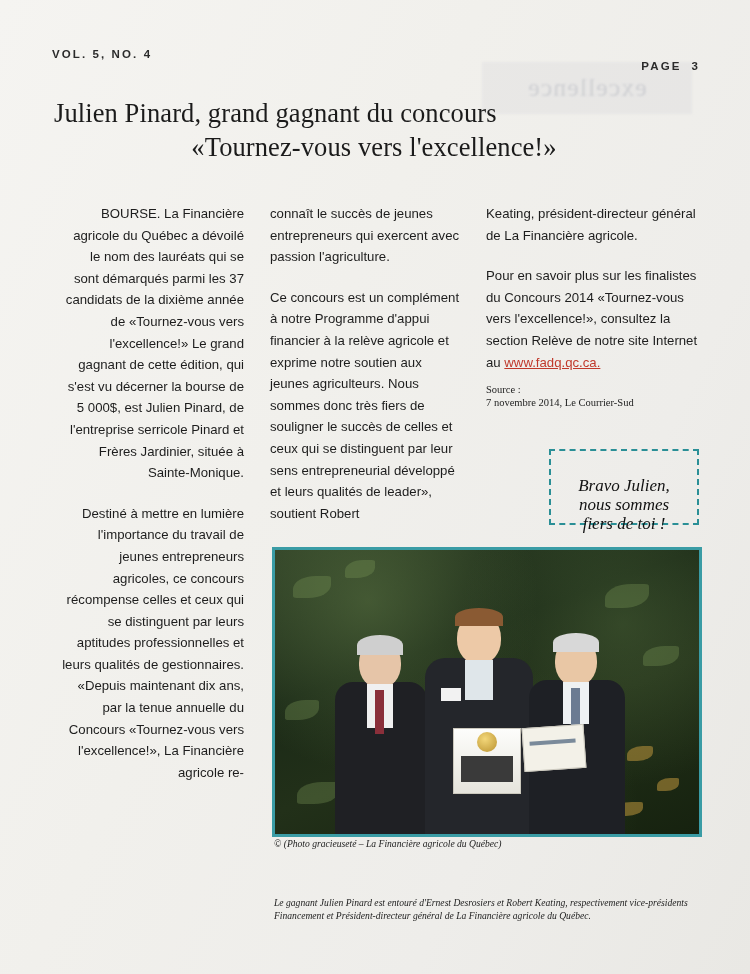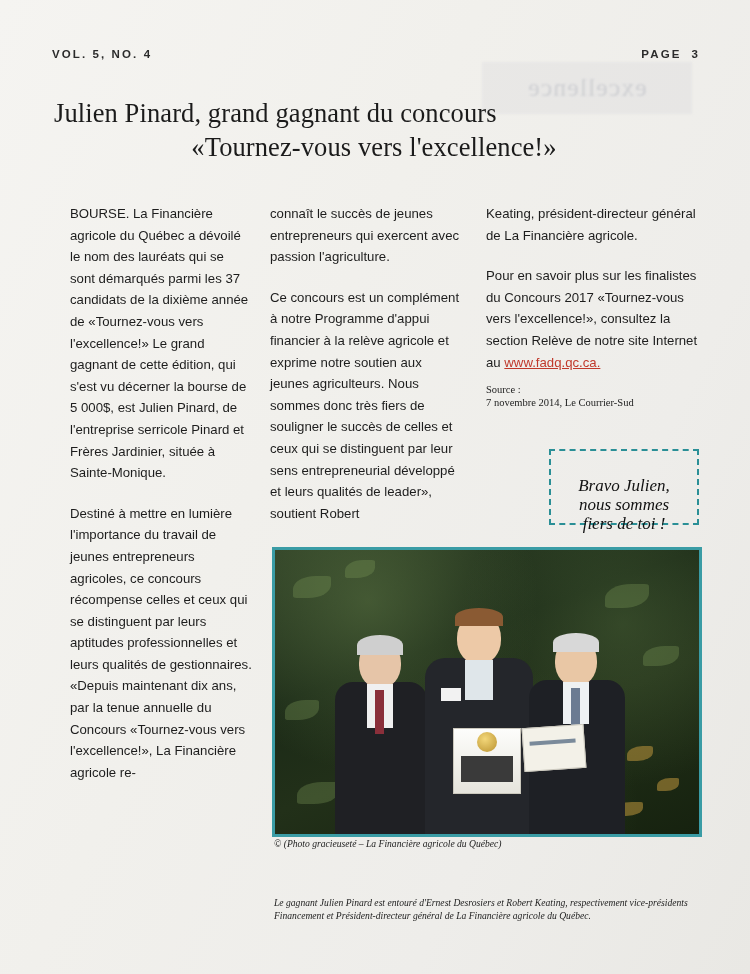--- a/index.html
+++ b/index.html
@@ -50,21 +50,21 @@
     position: absolute;
     left: 0; top: 0;
     font-size: 11.5px;
     letter-spacing: 2.1px;
     font-weight: bold;
     color: #2b2b2b;
     font-family: "Liberation Sans", sans-serif;
   }
   .header .pg {
     position: absolute;
-    right: 0; top: 0;
+    right: 0; top: 12px;
     font-size: 11.5px;
     letter-spacing: 2.1px;
     font-weight: bold;
     color: #2b2b2b;
   }
   .header .pgnum {
     margin-left: 10px;
   }
   h1.title {
     position: absolute;
@@ -90,21 +90,21 @@
   .col {
     position: absolute;
     top: 0;
     font-size: 13.2px;
     line-height: 21.6px;
     color: #1d1d1d;
     text-align: left;
     font-family: "Liberation Sans", sans-serif;
   }
   .col p { margin: 0 0 19px 0; }
-  .col1 { left: 16px;   width: 182px; }
+  .col1 { left: 8px;   width: 182px; text-align: right; }
   .col2 { left: 216px; width: 192px; }
   .col3 { left: 432px; width: 212px; }
 
   .src {
     font-family: "Liberation Serif", serif;
     font-size: 10.5px;
     line-height: 13px;
     color: #222;
     margin-top: -9px;
   }
@@ -260,21 +260,21 @@
       <p>Destiné à mettre en lumière l'importance du travail de jeunes entrepreneurs agricoles, ce concours récompense celles et ceux qui se distinguent par leurs aptitudes professionnelles et leurs qualités de gestionnaires. «Depuis maintenant dix ans, par la tenue annuelle du Concours «Tournez-vous vers l'excellence!», La Financière agricole re-</p>
     </div>
 
     <div class="col col2">
       <p>connaît le succès de jeunes entrepreneurs qui exercent avec passion l'agriculture.</p>
       <p>Ce concours est un complément à notre Programme d'appui financier à la relève agricole et exprime notre soutien aux jeunes agriculteurs. Nous sommes donc très fiers de souligner le succès de celles et ceux qui se distinguent par leur sens entrepreneurial développé et leurs qualités de leader», soutient Robert</p>
     </div>
 
     <div class="col col3">
       <p>Keating, président-directeur général de La Financière agricole.</p>
-      <p><span>Pour en savoir plus sur les finalistes du Concours 2017 «Tournez-vous vers l'excellence!», consultez la section Relève de notre site Internet au </span><a class="link" href="#">www.fadq.qc.ca.</a></p>
+      <p><span>Pour en savoir plus sur les finalistes du Concours 2014 «Tournez-vous vers l'excellence!», consultez la section Relève de notre site Internet au </span><a class="link" href="#">www.fadq.qc.ca.</a></p>
       <div class="src">
         <div>Source :</div>
         <div class="it">7 novembre 2014, Le Courrier-Sud</div>
       </div>
     </div>
 
   </div>
 
   <div class="quotebox">
     <div class="qt">

